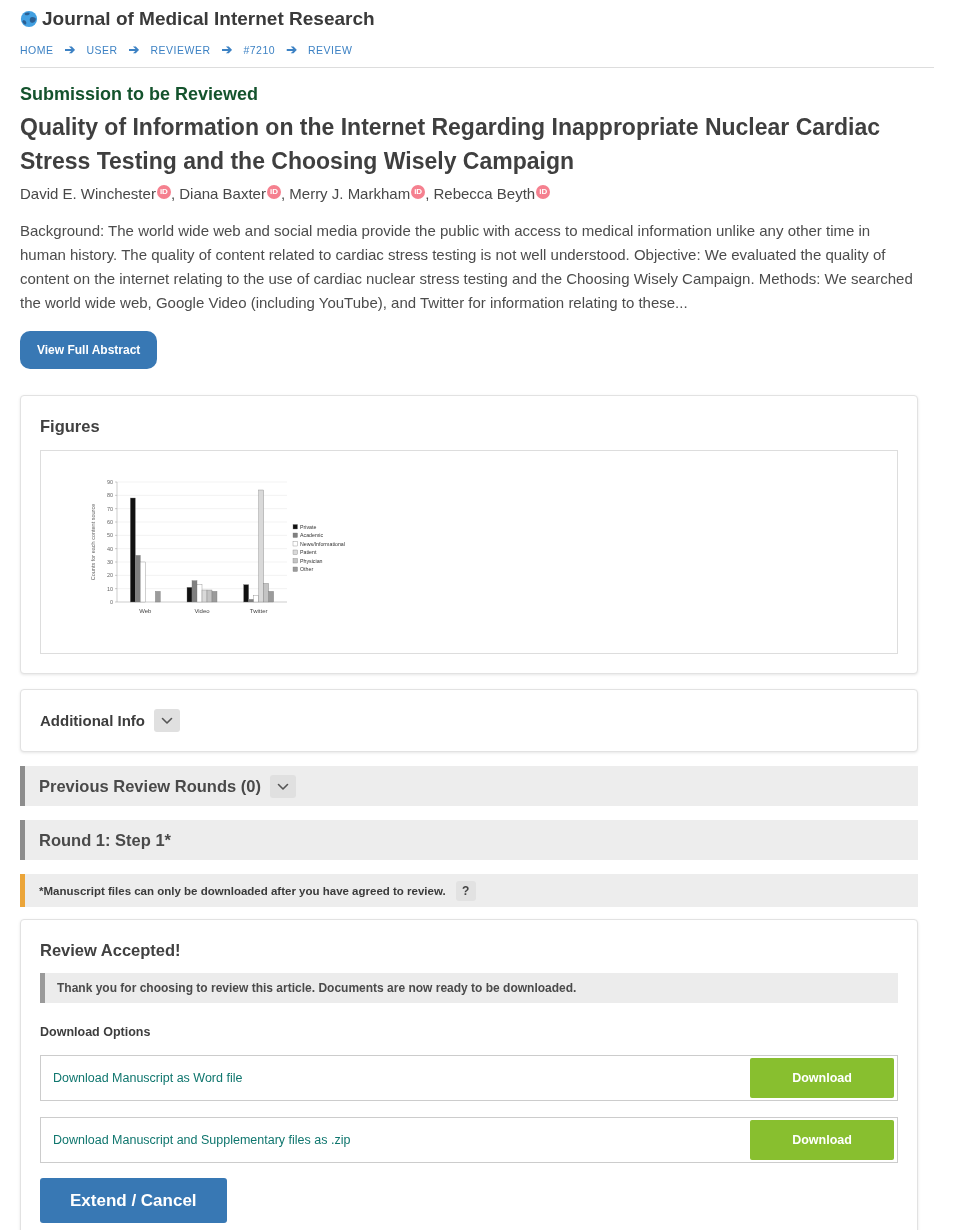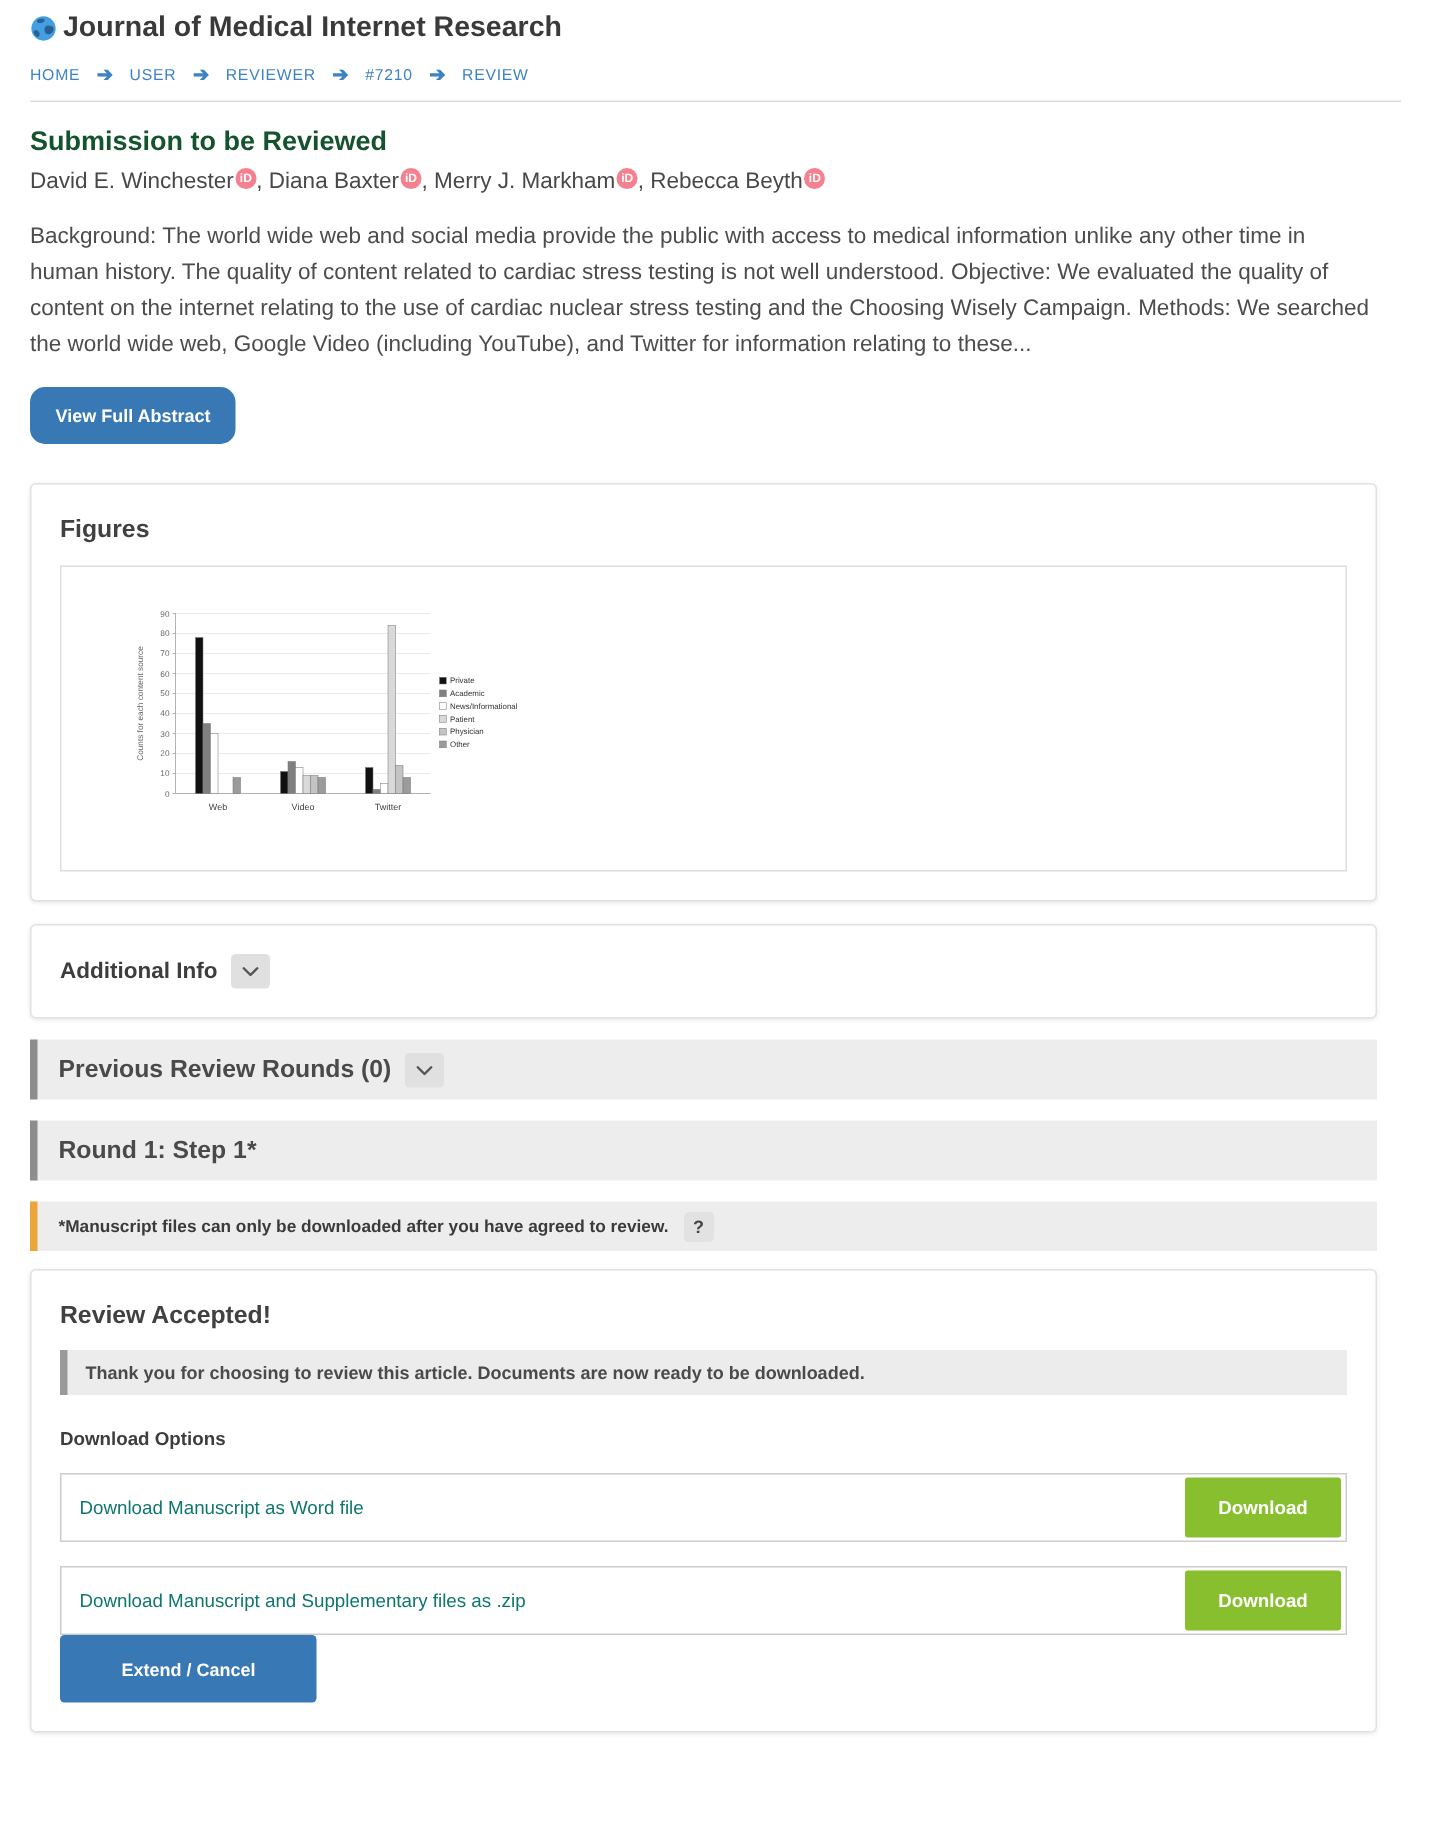--- a/index.html
+++ b/index.html
@@ -27,22 +27,22 @@
   .orcid-badge {
     display:inline-block; width:14px; height:14px; border-radius:50%;
     background:#f5808f; color:#fff; font-size:8px; font-weight:bold;
     text-align:center; line-height:14px; vertical-align:top; margin-left:1px;
   }
   .abstract { margin-top:17px; font-size:15px; line-height:24px; color:#4c4c4c; }
 
   .btn { border:none; cursor:pointer; color:#fff; font-family:inherit; font-weight:bold; border-radius:3px; }
   .btn-blue { background:#3878b4; }
   .btn-abstract { margin-top:16px; font-size:12px; padding:12px 17px;border-radius:10px; }
-  .btn-extend { font-size:12px; height:45px; padding:0 41px; }
-  .btn-green { background:#88bf2f; border-radius:2px; font-size:12.5px; height:40px; width:104px; margin-right:3px; flex:0 0 auto; }
+  .btn-extend { margin-top:15px; font-size:17px; height:45px; padding:0 30px; }
+  .btn-green { background:#88bf2f; border-radius:2px; font-size:12.5px; height:40px; width:144px; margin-right:3px; flex:0 0 auto; }
 
   .card {
     border:1px solid #e2e2e2; border-radius:4px; background:#fff;
     box-shadow:0 1px 3px rgba(0,0,0,.10); padding:19px;
   }
   .card-figures { margin-top:26px; }
   .card-heading { font-size:16.5px; font-weight:bold; color:#414141; margin:2px 0 0 0; }
   .figure-box {
     margin-top:14px; border:1px solid #ddd; height:204px; position:relative;
     background:#fff; cursor:pointer;
@@ -109,20 +109,21 @@
     <a class="crumb">#7210</a>
     <span class="crumb-arrow">➔</span>
     <a class="crumb">REVIEW</a>
   </nav>
 </div>
 <hr class="top-rule">
 
 <div class="content">
 
   <div class="kicker">Submission to be Reviewed</div>
+  <div class="paper-title">Quality of Information on the Internet Regarding Inappropriate Nuclear Cardiac Stress Testing and the Choosing Wisely Campaign</div>
 
   <div class="authors">
     <span class="author-item"><span>David E. Winchester</span><span class="orcid-badge">iD</span></span><span class="author-item"><span>Diana Baxter</span><span class="orcid-badge">iD</span></span><span class="author-item"><span>Merry J. Markham</span><span class="orcid-badge">iD</span></span><span class="author-item"><span>Rebecca Beyth</span><span class="orcid-badge">iD</span></span>
   </div>
 
   <div class="abstract">Background: The world wide web and social media provide the public with access to medical information unlike any other time in human history. The quality of content related to cardiac stress testing is not well understood. Objective: We evaluated the quality of content on the internet relating to the use of cardiac nuclear stress testing and the Choosing Wisely Campaign. Methods: We searched the world wide web, Google Video (including YouTube), and Twitter for information relating to these...</div>
 
   <button class="btn btn-blue btn-abstract">View Full Abstract</button>
 
   <div class="card card-figures">

